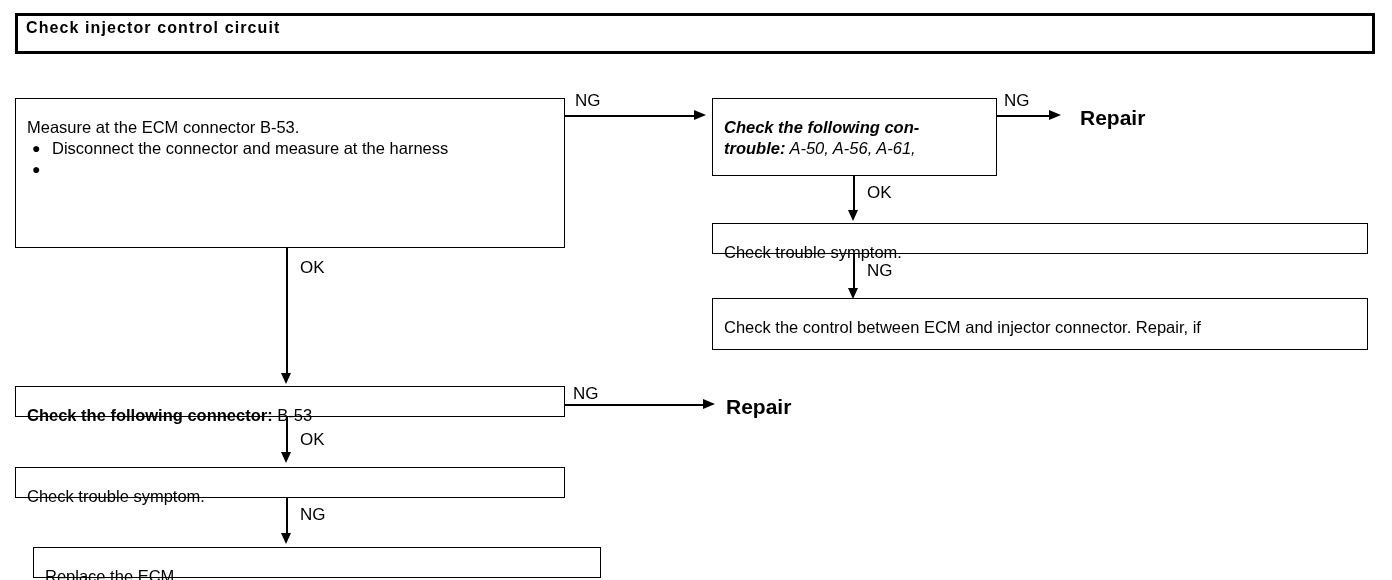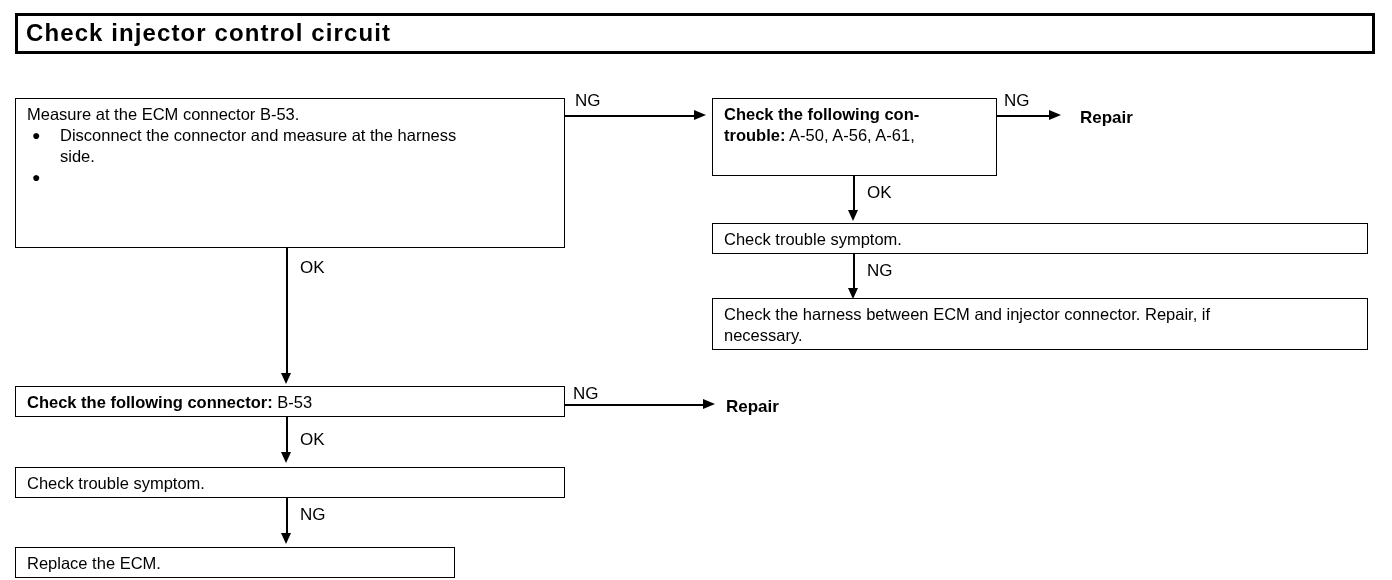--- a/index.html
+++ b/index.html
@@ -16,102 +16,101 @@
   .abs{position:absolute;box-sizing:border-box;}
 
   
   .title-bar{
     left:15px;top:13px;width:1360px;height:41px;
     border:3px solid #000;
     background:#fff;
   }
   .title-text{
     left:26px;top:19px;
-    font-size:24px;font-weight:bold;
+    font-size:16px;font-weight:bold;
     letter-spacing:1.1px;
     white-space:nowrap;
   }
 
   
   .box{
     border:1.6px solid #000;
     background:#fff;
     font-size:16.5px;
     line-height:21px;
-    padding:5px 8px 5px 11px;
+    padding:18px 8px 5px 11px;
   }
   .box .ln{white-space:nowrap;}
   .b{font-weight:bold;}
 
   
   .bullet-row{display:flex;align-items:flex-start;}
   .bullet-dot{
     width:20px;flex:0 0 20px;
     font-size:14px;line-height:21px;
     text-align:left;padding-left:5px;
   }
-  .bullet-body{flex:1;margin-left:8px;}
+  .bullet-body{flex:1;}
 
   
   .vline{background:#000;width:1.6px;}
   .hline{background:#000;height:1.6px;}
   .arrow-down{
     width:0;height:0;
     border-left:5.5px solid transparent;
     border-right:5.5px solid transparent;
     border-top:11px solid #000;
   }
   .arrow-right{
     width:0;height:0;
     border-top:5.5px solid transparent;
     border-bottom:5.5px solid transparent;
     border-left:12px solid #000;
   }
   .edge-label{
     font-size:17px;line-height:17px;white-space:nowrap;
   }
   .terminal{
-    font-size:17px;font-weight:bold;white-space:nowrap;line-height:17px;
+    font-size:21px;font-weight:bold;white-space:nowrap;line-height:17px;
   }
 </style>
 </head>
 <body>
 
 <div id="canvas">
 
   <div class="abs title-bar"></div>
   <div class="abs title-text">Check injector control circuit</div>
 
   <div class="abs box" style="left:15px;top:98px;width:550px;height:150px;">
     <div class="ln">Measure at the ECM connector B-53.</div>
 
     <div class="bullet-row">
       <div class="bullet-dot">●</div>
       <div class="bullet-body">
         <div class="ln">Disconnect the connector and measure at the harness</div>
-        <div class="ln">side.</div>
       </div>
     </div>
 
     <div class="bullet-row">
       <div class="bullet-dot">●</div>
       <div class="bullet-body">
       </div>
     </div>
   </div>
 
   <div class="abs hline" style="left:565px;top:115px;width:129px;"></div>
   <div class="abs arrow-right" style="left:694px;top:110px;"></div>
   <div class="abs edge-label" style="left:575px;top:92px;">NG</div>
 
   <div class="abs vline" style="left:286px;top:248px;height:125px;"></div>
   <div class="abs arrow-down" style="left:281px;top:373px;"></div>
   <div class="abs edge-label" style="left:300px;top:259px;">OK</div>
 
-  <div class="abs box" style="left:712px;top:98px;width:285px;height:78px;">
+  <div class="abs box" style="left:712px;top:98px;width:285px;height:78px;font-style:italic;">
     <div class="ln b">Check the following con-</div>
     <div class="ln"><span class="b">trouble:</span><span> A-50, A-56, A-61,</span></div>
   </div>
 
   <div class="abs hline" style="left:997px;top:115px;width:52px;"></div>
   <div class="abs arrow-right" style="left:1049px;top:110px;"></div>
   <div class="abs edge-label" style="left:1004px;top:92px;">NG</div>
   <div class="abs terminal" style="left:1080px;top:109px;">Repair</div>
 
   <div class="abs vline" style="left:853px;top:176px;height:34px;"></div>
@@ -120,22 +119,21 @@
 
   <div class="abs box" style="left:712px;top:223px;width:656px;height:31px;">
     <div class="ln">Check trouble symptom.</div>
   </div>
 
   <div class="abs vline" style="left:853px;top:254px;height:34px;"></div>
   <div class="abs arrow-down" style="left:848px;top:288px;"></div>
   <div class="abs edge-label" style="left:867px;top:262px;">NG</div>
 
   <div class="abs box" style="left:712px;top:298px;width:656px;height:52px;">
-    <div class="ln">Check the harness between ECM and injector connector. Repair, if</div>
-    <div class="ln">necessary.</div>
+    <div class="ln">Check the control between ECM and injector connector. Repair, if</div>
   </div>
 
   <div class="abs box" style="left:15px;top:386px;width:550px;height:31px;">
     <div class="ln"><span class="b">Check the following connector:</span><span> B-53</span></div>
   </div>
 
   <div class="abs hline" style="left:565px;top:404px;width:145px;"></div>
   <div class="abs arrow-right" style="left:703px;top:399px;"></div>
   <div class="abs edge-label" style="left:573px;top:385px;">NG</div>
   <div class="abs terminal" style="left:726px;top:398px;">Repair</div>
@@ -145,17 +143,17 @@
   <div class="abs edge-label" style="left:300px;top:431px;">OK</div>
 
   <div class="abs box" style="left:15px;top:467px;width:550px;height:31px;">
     <div class="ln">Check trouble symptom.</div>
   </div>
 
   <div class="abs vline" style="left:286px;top:498px;height:35px;"></div>
   <div class="abs arrow-down" style="left:281px;top:533px;"></div>
   <div class="abs edge-label" style="left:300px;top:506px;">NG</div>
 
-  <div class="abs box" style="left:15px;top:547px;width:440px;height:31px;">
+  <div class="abs box" style="left:33px;top:547px;width:568px;height:31px;">
     <div class="ln">Replace the ECM.</div>
   </div>
 
 </div>
 
 </body></html>

